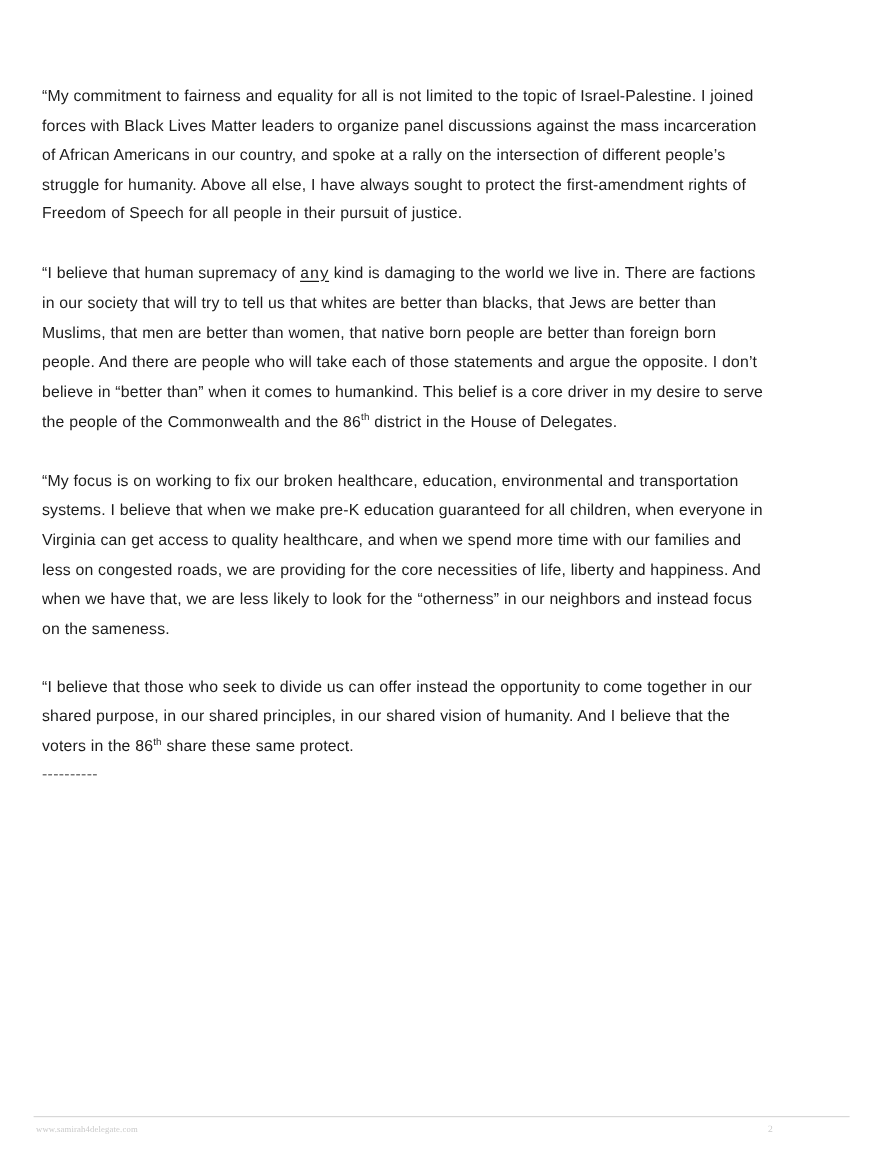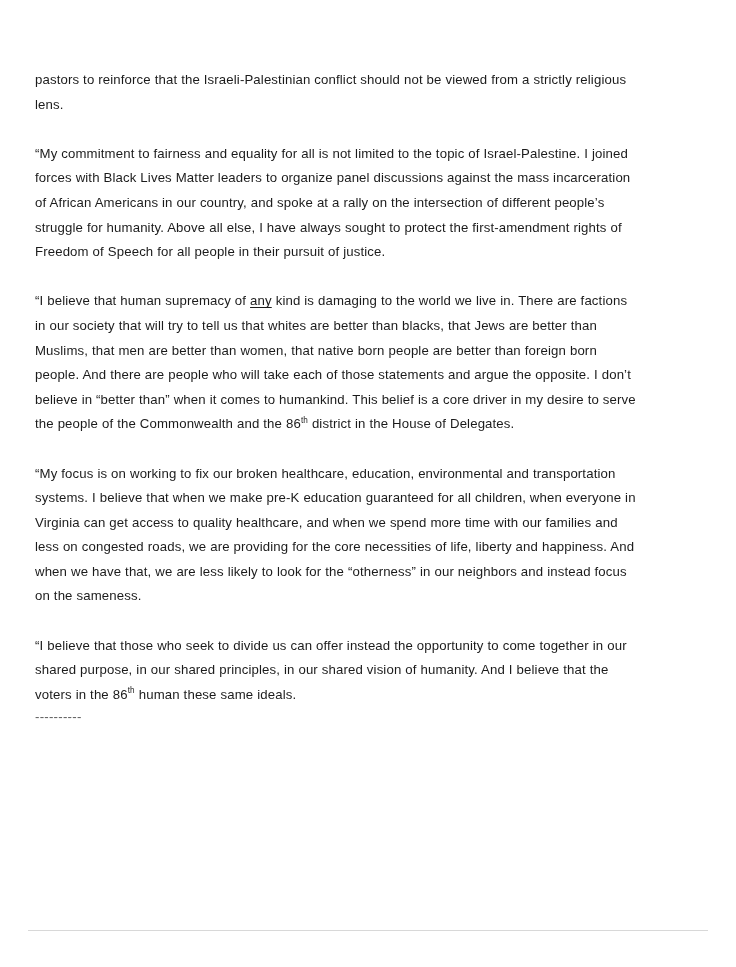--- a/index.html
+++ b/index.html
@@ -49,20 +49,21 @@
   sup {
     font-size: 0.62em;
     vertical-align: super;
     line-height: 0;
     margin-top: 25px;
   }
 
   u {
     text-decoration: underline;
     text-underline-offset: 1.5px;
+    font-family: Liberation Mono, monospace;
   }
 
   .divider-dashes {
     font-size: 13.2px;
     line-height: 20px;
     color: #5c5c5c;
     margin: 0;
     letter-spacing: 0.02em;
   }
 
@@ -107,31 +108,34 @@
     padding-right: 62px;
   }
 </style>
 </head>
 <body>
 
 <div id="page">
 
   <div id="content">
 
-    <p class="para"><span>pastors to reinforce that the Israeli-Palestinian conflict should not be viewed from a strictly religious lens.</span></p>
 
     <p class="para"><span>“My commitment to fairness and equality for all is not limited to the topic of Israel-Palestine. I joined forces with Black Lives Matter leaders to organize panel discussions against the mass incarceration of African Americans in our country, and spoke at a rally on the intersection of different people’s struggle for humanity. Above all else, I have always sought to protect the first-amendment rights of Freedom of Speech for all people in their pursuit of justice.</span></p>
 
     <p class="para"><span>“I believe that human supremacy of </span><u>any</u><span> kind is damaging to the world we live in. There are factions in our society that will try to tell us that whites are better than blacks, that Jews are better than Muslims, that men are better than women, that native born people are better than foreign born people.  And there are people who will take each of those statements and argue the opposite. I don’t believe in “better than” when it comes to humankind.  This belief is a core driver in my desire to serve the people of the Commonwealth and the 86</span><sup>th</sup><span> district in the House of Delegates.</span></p>
 
     <p class="para"><span>“My focus is on working to fix our broken healthcare, education, environmental and transportation systems. I believe that when we make pre-K education guaranteed for all children, when everyone in Virginia can get access to quality healthcare, and when we spend more time with our families and less on congested roads, we are providing for the core necessities of life, liberty and happiness. And when we have that, we are less likely to look for the “otherness” in our neighbors and instead focus on the sameness.</span></p>
 
-    <p class="para tight"><span>“I believe that those who seek to divide us can offer instead the opportunity to come together in our shared purpose, in our shared principles, in our shared vision of humanity. And I believe that the voters in the 86</span><sup>th</sup><span> human these same ideals.</span></p>
+    <p class="para tight"><span>“I believe that those who seek to divide us can offer instead the opportunity to come together in our shared purpose, in our shared principles, in our shared vision of humanity. And I believe that the voters in the 86</span><sup>th</sup><span> share these same protect.</span></p>
 
     <p class="divider-dashes">----------</p>
 
   </div>
 
   <div id="footer">
     <div id="footer-rule"></div>
+    <div id="footer-row">
+      <span class="footer-text">www.samirah4delegate.com</span>
+      <span id="footer-page">2</span>
+    </div>
   </div>
 
 </div>
 
 </body></html>

